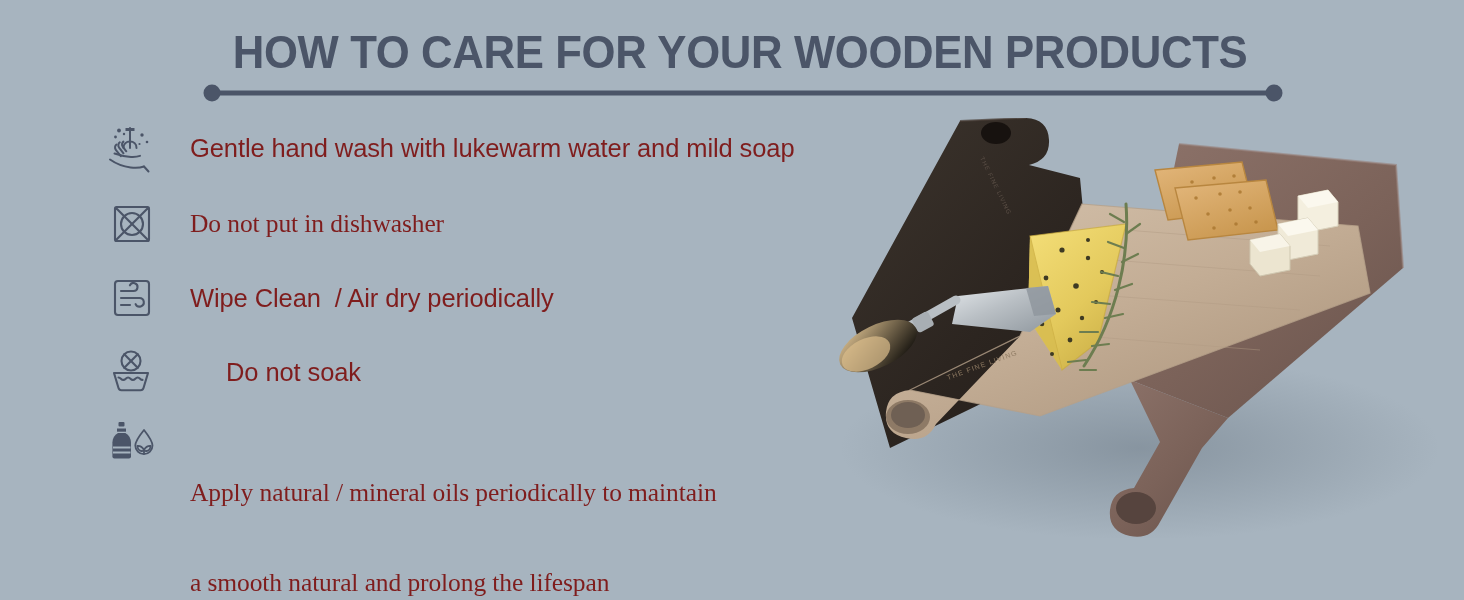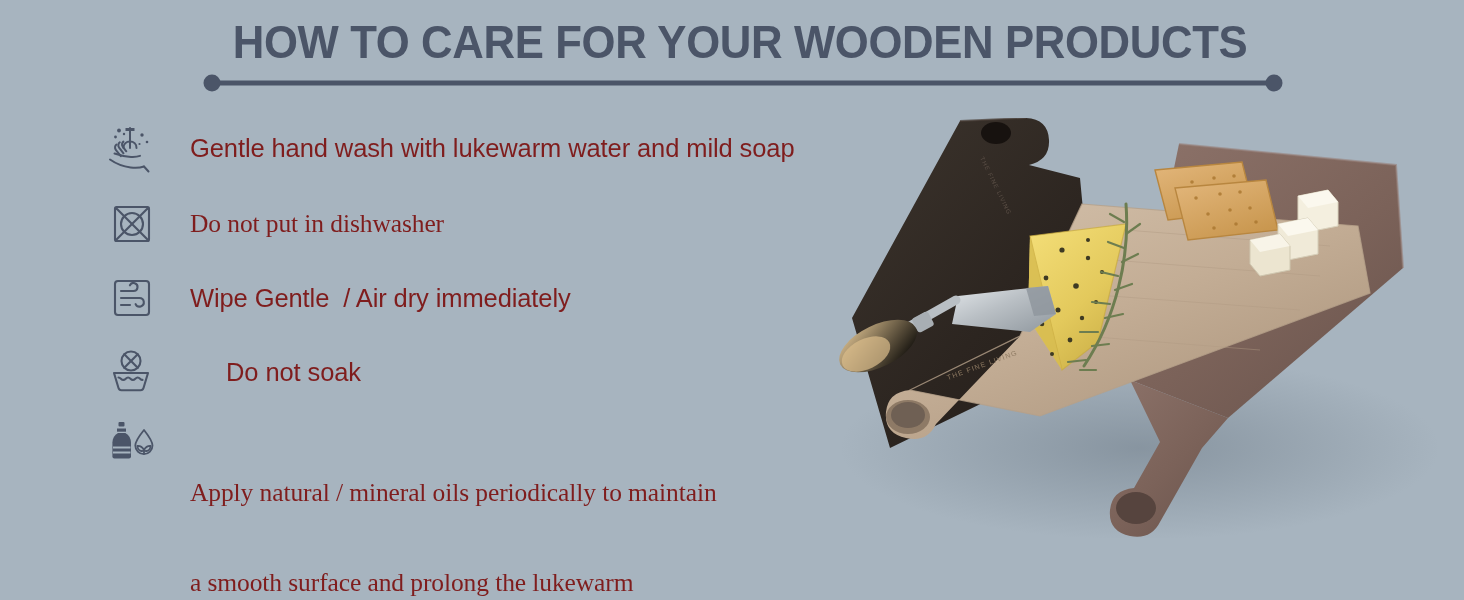--- a/index.html
+++ b/index.html
@@ -21,21 +21,21 @@
     width: 1464px;
     height: 600px;
     background: #a7b4bf;
     overflow: hidden;
   }
 
   
   #title-block {
     position: absolute;
     left: 180px;
-    top: 14px;
+    top: 24px;
     width: 1120px;
     height: 80px;
   }
 
   #page-title {
     width: 100%;
     text-align: center;
     font-family: "Liberation Sans Narrow", "Liberation Sans", sans-serif;
     font-weight: bold;
     font-size: 47px;
@@ -187,21 +187,21 @@
       <div class="care-icon">
         <svg viewBox="0 0 56 52" width="56" height="52" aria-hidden="true">
           <g fill="none" stroke="#4b5568" stroke-width="2.1" stroke-linecap="round" stroke-linejoin="round">
             <rect x="12" y="9" width="34" height="34" rx="3"></rect>
             <path d="M18 19 h12.5 a4 4 0 1 0 -3.6 -5.7"></path>
             <path d="M18 26 h18.5 a4.3 4.3 0 1 1 -3.9 6.1"></path>
             <path d="M18 33 h9"></path>
           </g>
         </svg>
       </div>
-      <div class="care-text">Wipe Gentle  / Air dry immediately</div>
+      <div class="care-text">Wipe Clean  / Air dry periodically</div>
     </div>
 
     <div class="care-row" data-row="3">
       <div class="care-icon">
         <svg viewBox="0 0 56 52" width="56" height="52" aria-hidden="true">
           <g fill="none" stroke="#4b5568" stroke-width="2.1" stroke-linecap="round" stroke-linejoin="round">
             <circle cx="28" cy="15" r="9.5"></circle>
             <path d="M21.3 8.3 L34.7 21.7"></path>
             <path d="M34.7 8.3 L21.3 21.7"></path>
             <path d="M11 27 h34 l-4.5 15 a3 3 0 0 1 -2.9 2.2 h-19.2 a3 3 0 0 1 -2.9 -2.2 z"></path>
@@ -229,21 +229,21 @@
           <g fill="none" stroke="#4b5568" stroke-width="1.8" stroke-linecap="round" stroke-linejoin="round">
             <path d="M41 14 c5.5 7 8.5 11.4 8.5 15.6 a8.6 8.6 0 1 1 -17.2 0 c0 -4.2 3 -8.6 8.7 -15.6 z"></path>
             <path d="M41 33.5 v4"></path>
             <path d="M41 34 c-2 -3.4 -4.6 -4.2 -6.6 -4 c.2 2.4 1.6 4.6 4 5 c1 .2 1.9 0 2.6 -1 z"></path>
             <path d="M41 34 c2 -3.4 4.6 -4.2 6.6 -4 c-.2 2.4 -1.6 4.6 -4 5 c-1 .2 -1.9 0 -2.6 -1 z"></path>
           </g>
         </svg>
       </div>
       <div class="care-text two-line">
         <span class="line">Apply natural / mineral oils periodically to maintain</span>
-        <span class="line">a smooth surface and prolong the lukewarm</span>
+        <span class="line">a smooth natural and prolong the lifespan</span>
       </div>
     </div>
   </div>
 
   <div id="product-photo">
     <svg viewBox="0 0 634 420" width="634" height="420" aria-hidden="true">
       <defs>
         <linearGradient id="gWood" x1="0.1" y1="0" x2="0.9" y2="1">
           <stop offset="0%" stop-color="#d3c0aa"></stop>
           <stop offset="45%" stop-color="#c3ad95"></stop>

